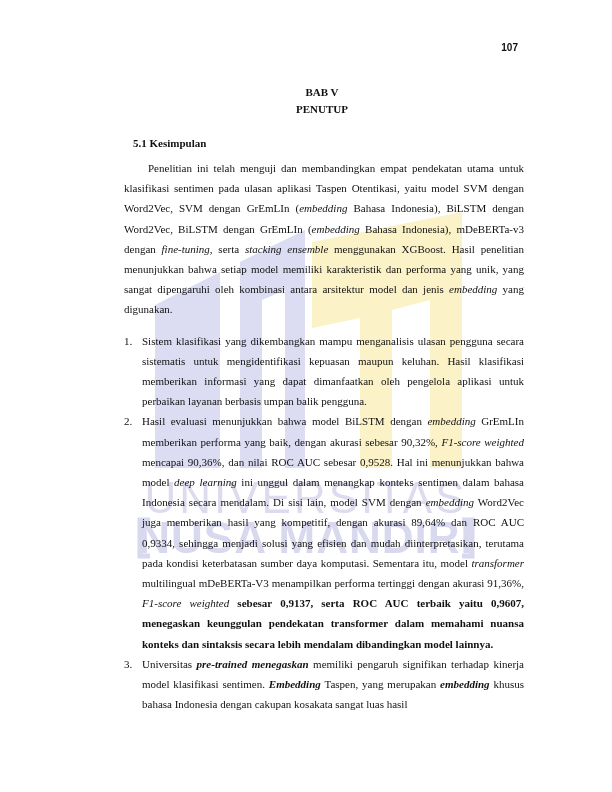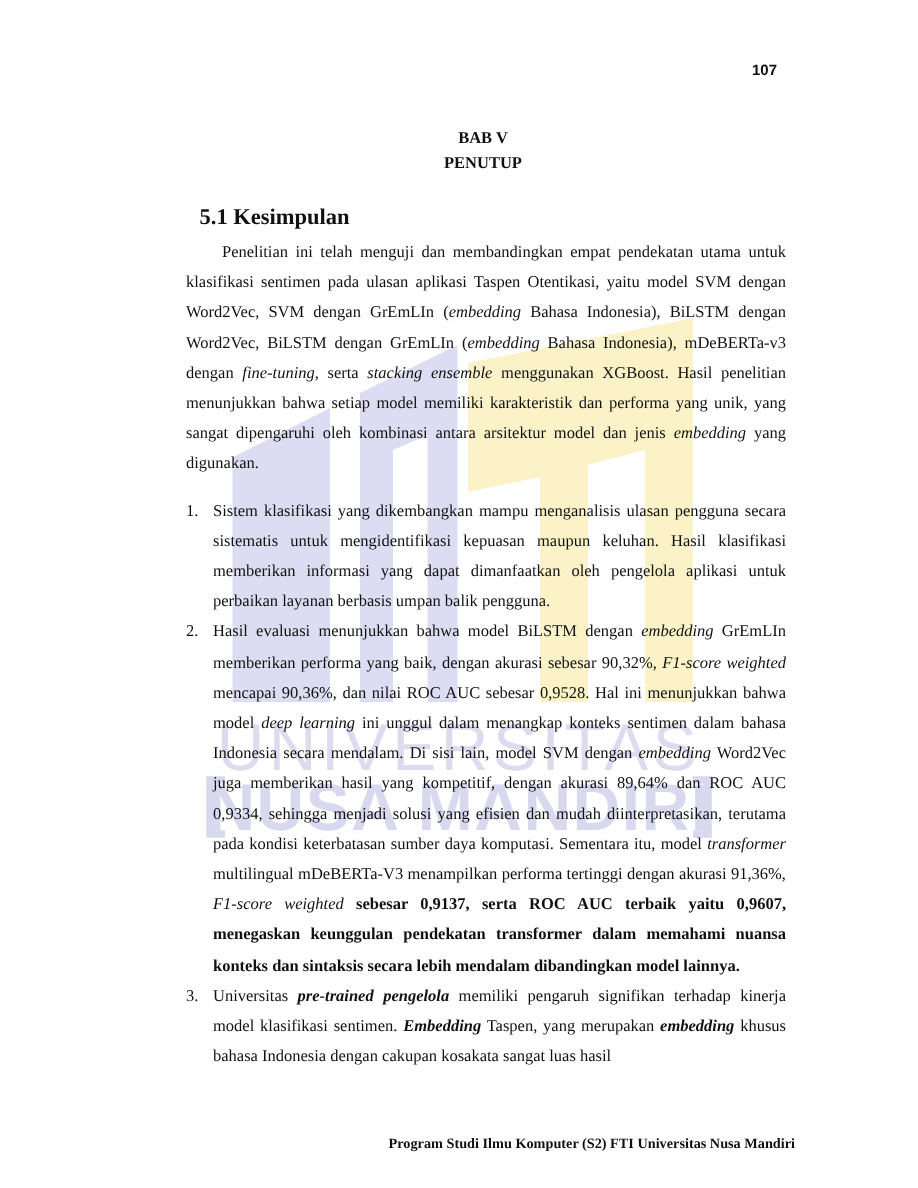--- a/index.html
+++ b/index.html
@@ -48,21 +48,21 @@
       font-weight: bold;
       font-size: 11px;
     }
     .chapter-label { top: 86px; left: 16px; }
     .chapter-name { top: 103px; left: 16px; }
     .section-heading {
       position: absolute;
       left: 133px;
       top: 137px;
       font-weight: bold;
-      font-size: 15px;
+      font-size: 11px;
     }
     .content {
       position: absolute;
       left: 124px;
       top: 158px;
       width: 400px;
       font-size: 11px;
       line-height: 20.2px;
       text-align: justify;
     }
@@ -133,19 +133,18 @@
       <li>
         <span class="num">1.</span>
         <span>Sistem klasifikasi yang dikembangkan mampu menganalisis ulasan pengguna secara sistematis untuk mengidentifikasi kepuasan maupun keluhan. Hasil klasifikasi memberikan informasi yang dapat dimanfaatkan oleh pengelola aplikasi untuk perbaikan layanan berbasis umpan balik pengguna.</span>
       </li>
       <li>
         <span class="num">2.</span>
         <span>Hasil evaluasi menunjukkan bahwa model BiLSTM dengan </span><em>embedding</em><span> GrEmLIn memberikan performa yang baik, dengan akurasi sebesar 90,32%, </span><em>F1-score weighted</em><span> mencapai 90,36%, dan nilai ROC AUC sebesar 0,9528. Hal ini menunjukkan bahwa model </span><em>deep learning</em><span> ini unggul dalam menangkap konteks sentimen dalam bahasa Indonesia secara mendalam. Di sisi lain, model SVM dengan </span><em>embedding</em><span> Word2Vec juga memberikan hasil yang kompetitif, dengan akurasi 89,64% dan ROC AUC 0,9334, sehingga menjadi solusi yang efisien dan mudah diinterpretasikan, terutama pada kondisi keterbatasan sumber daya komputasi. Sementara itu, model </span><em>transformer</em><span> multilingual mDeBERTa-V3 menampilkan performa tertinggi dengan akurasi 91,36%, </span><em>F1-score weighted</em><span class="b"> sebesar 0,9137, serta ROC AUC terbaik yaitu 0,9607, menegaskan keunggulan pendekatan transformer dalam memahami nuansa konteks dan sintaksis secara lebih mendalam dibandingkan model lainnya.</span>
       </li>
       <li>
         <span class="num">3.</span>
-        <span>Universitas </span><span class="bi">pre-trained pengelola</span><span> memiliki pengaruh signifikan terhadap kinerja model klasifikasi sentimen. </span><span class="bi">Embedding</span><span> Taspen, yang merupakan </span><span class="bi">embedding</span><span> khusus bahasa Indonesia dengan cakupan kosakata sangat luas hasil</span>
+        <span>Universitas </span><span class="bi">pre-trained menegaskan</span><span> memiliki pengaruh signifikan terhadap kinerja model klasifikasi sentimen. </span><span class="bi">Embedding</span><span> Taspen, yang merupakan </span><span class="bi">embedding</span><span> khusus bahasa Indonesia dengan cakupan kosakata sangat luas hasil</span>
       </li>
     </ol>
   </div>
 
-  <div class="footer">Program Studi Ilmu Komputer (S2) FTI Universitas Nusa Mandiri</div>
 </div>
 
 </body></html>

